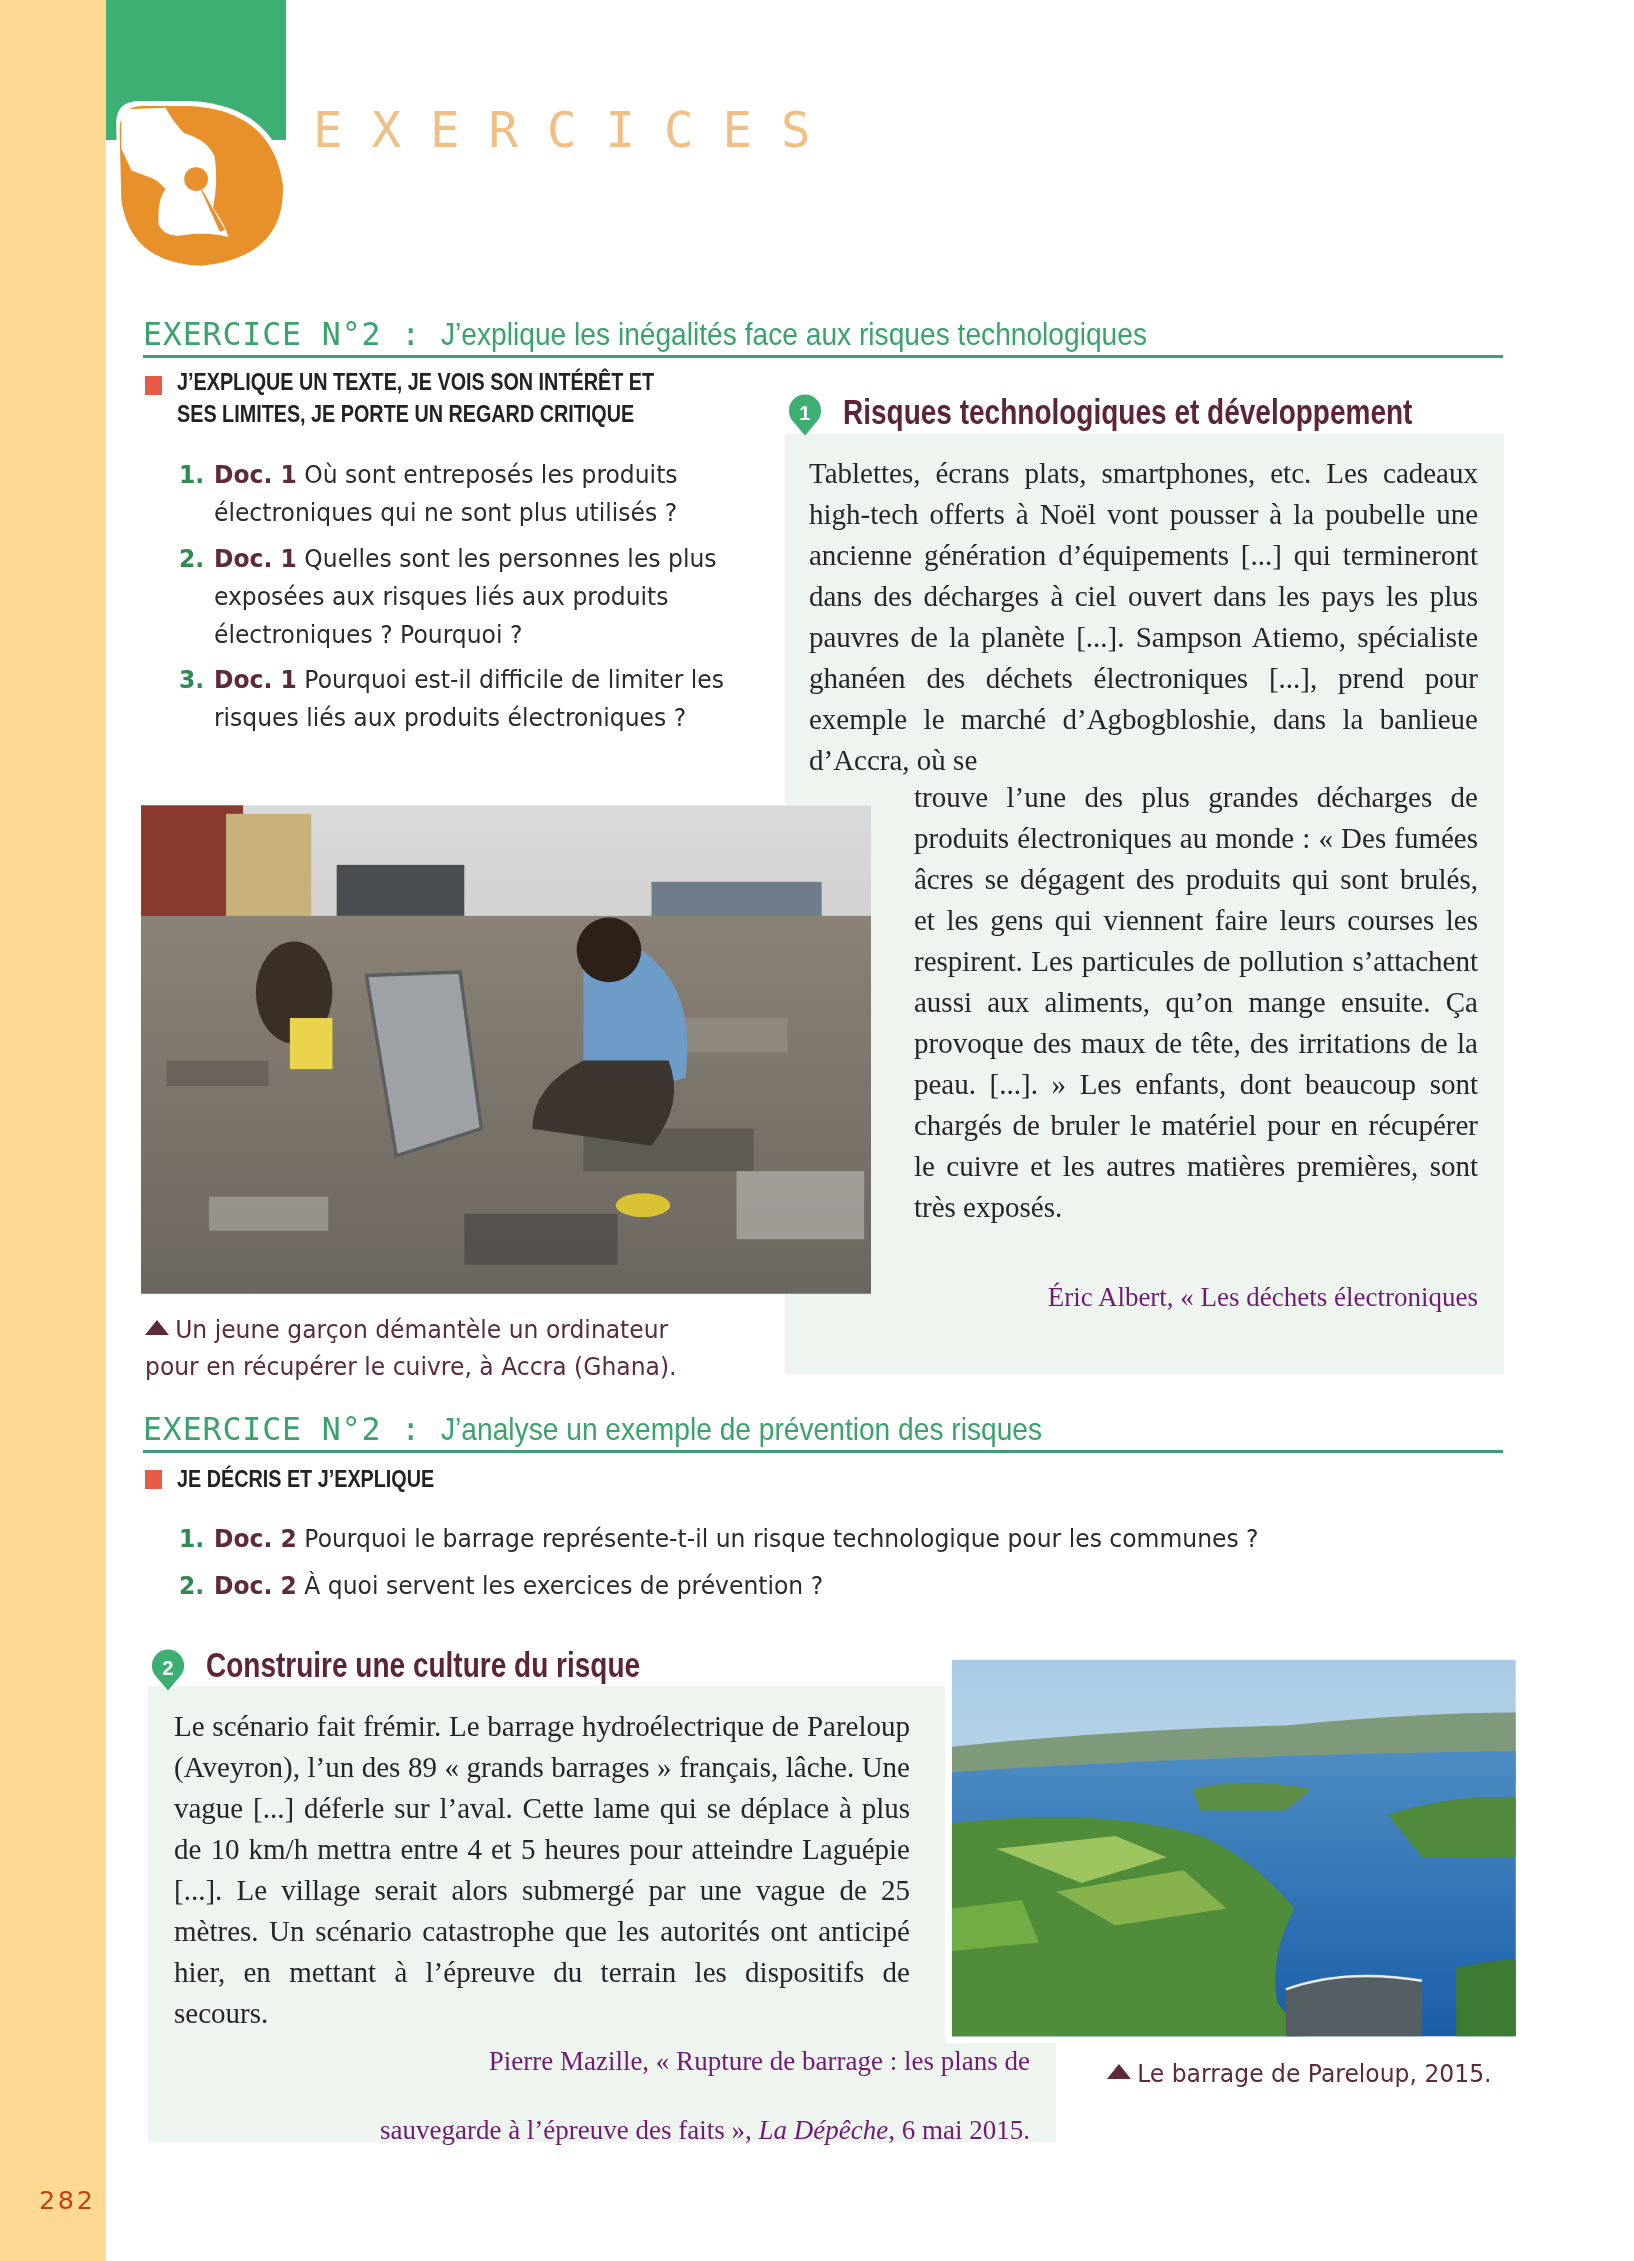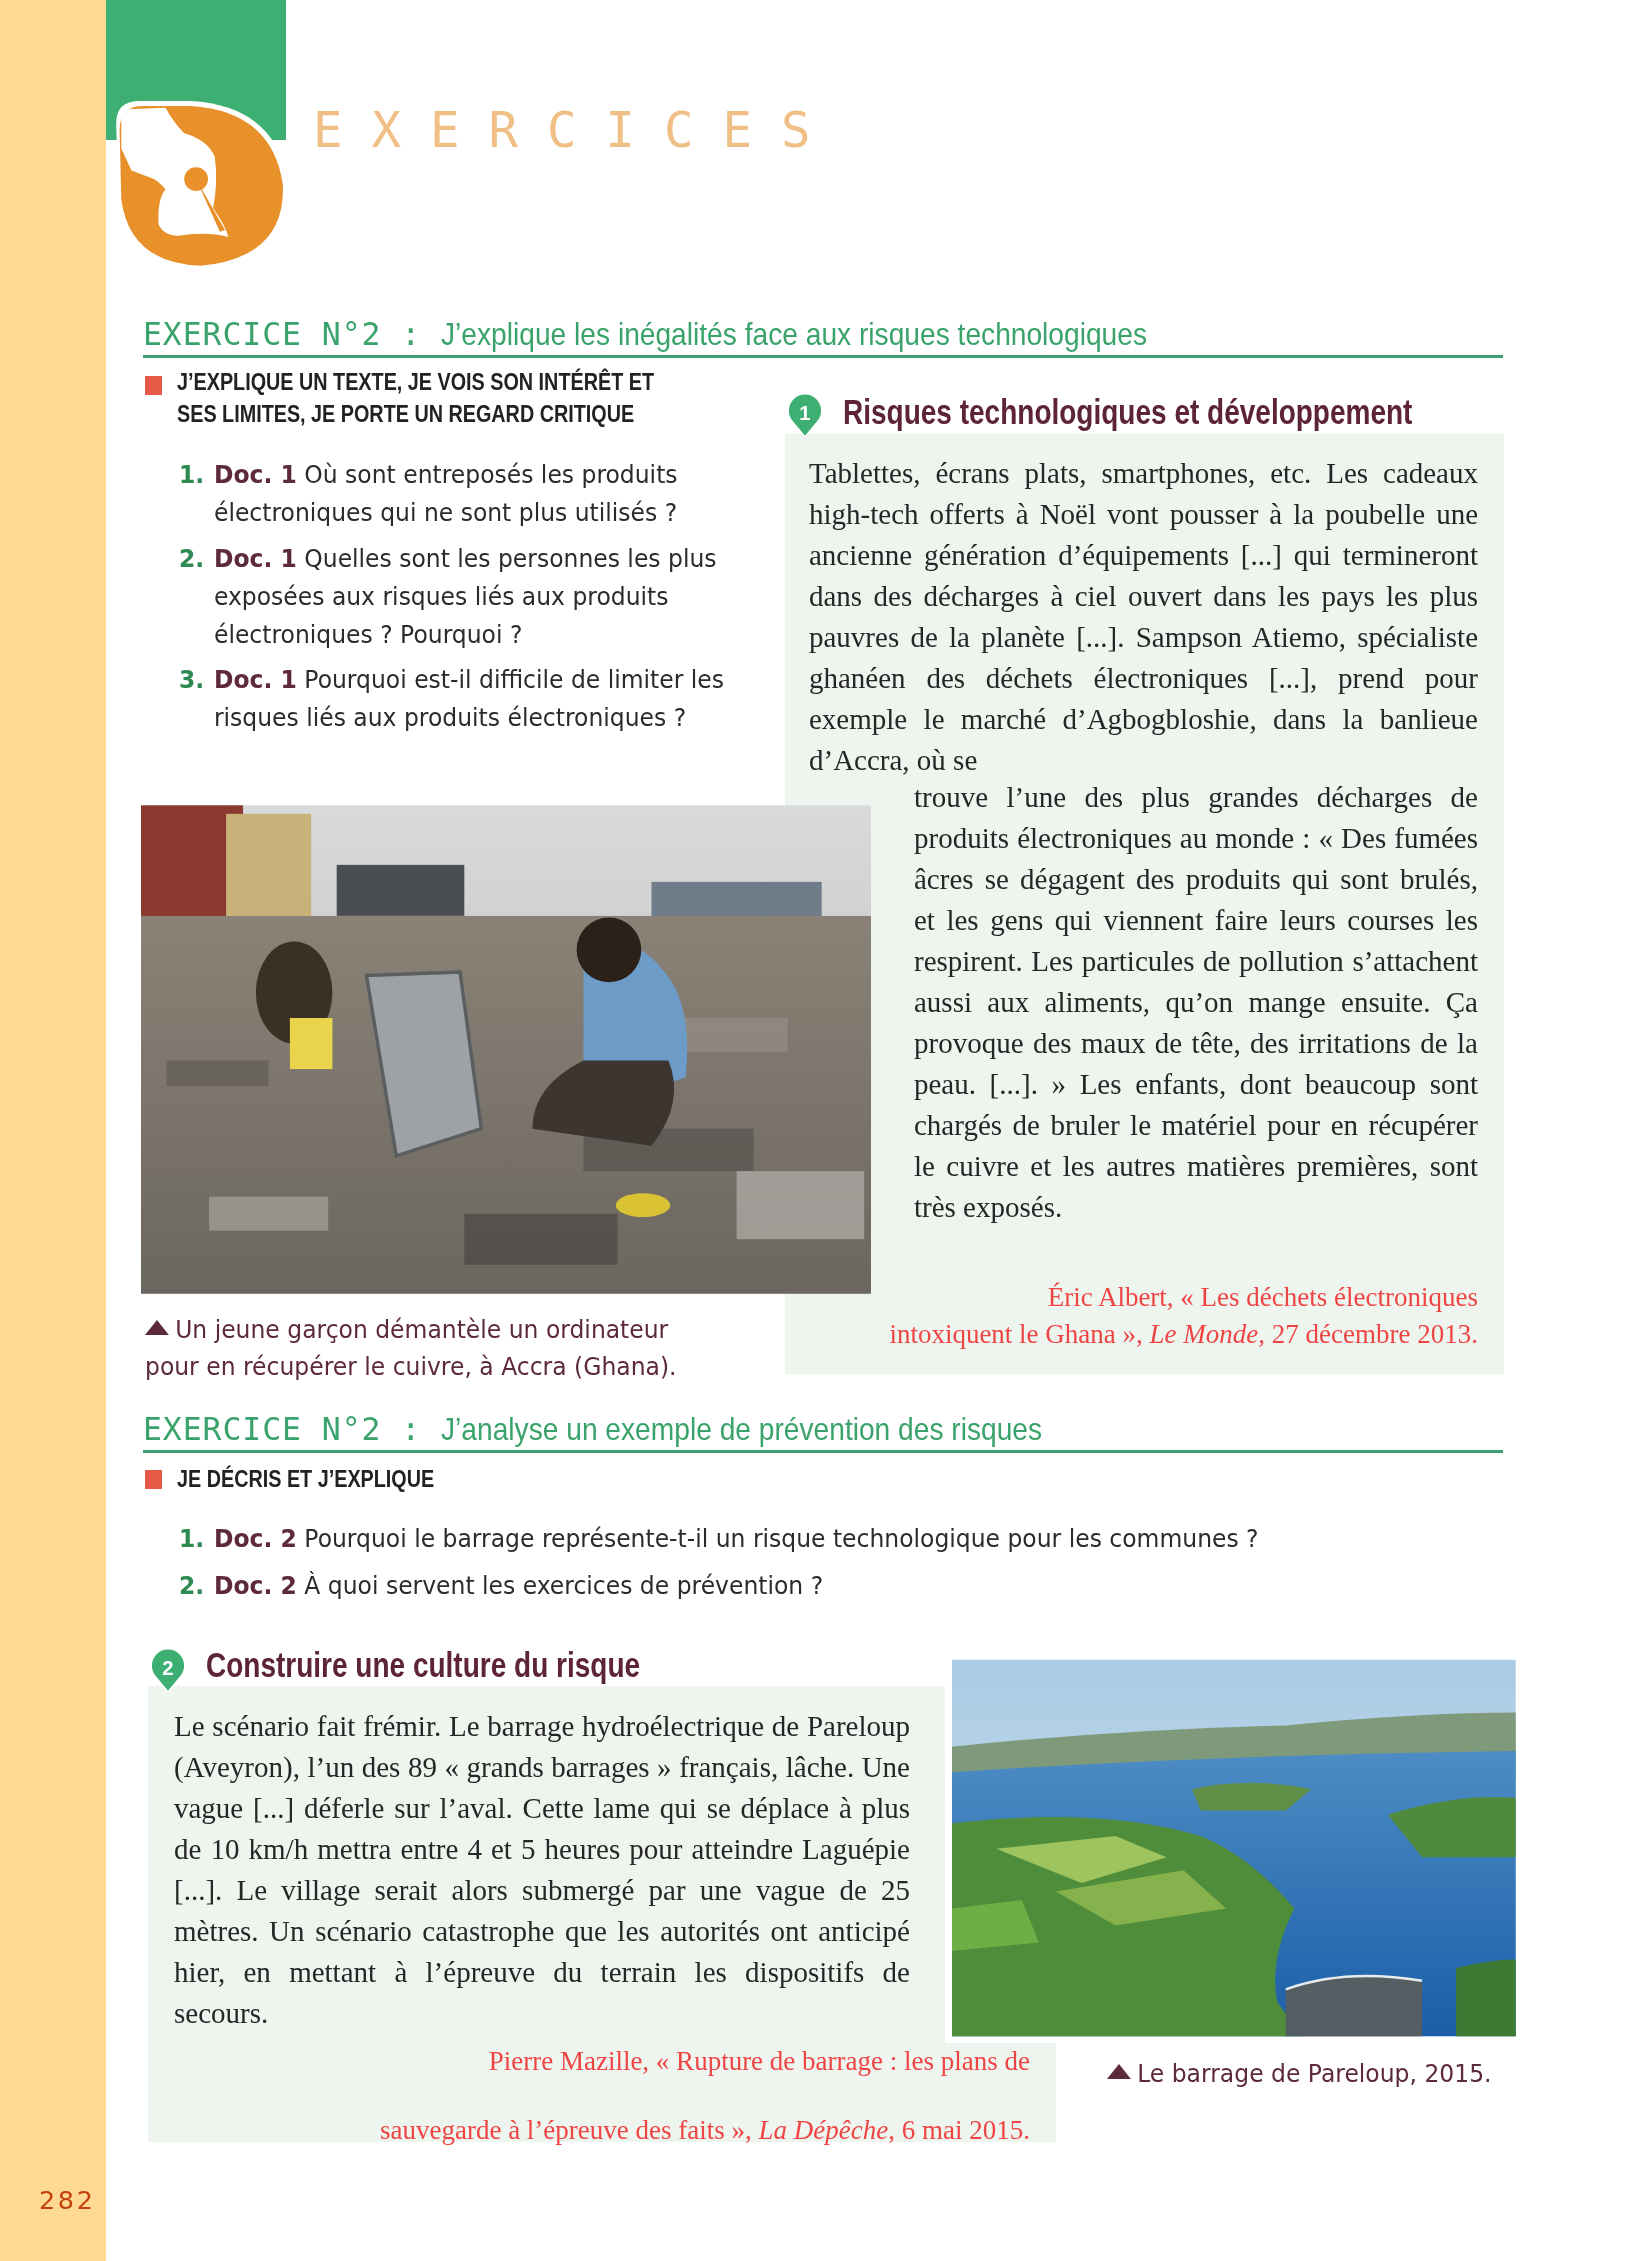--- a/index.html
+++ b/index.html
@@ -23,21 +23,21 @@
   .q-list { font-family:"DejaVu Sans", sans-serif; font-size:25.5px; line-height:38px; color:#2b2b2b; }
   .q-item { position:relative; padding-left:38px; margin-bottom:7.7px; transform:scaleX(0.92); transform-origin:left; }
   .q-num { position:absolute; left:0; color:#2e8a52; font-weight:bold; }
   .q-doc { color:#5e2a3b; font-weight:bold; }
 
   .doc-box { background:#eef5ef; }
   .doc-title { font-family:"Liberation Sans", sans-serif; font-weight:bold; font-size:35px; color:#5c2436;
                transform:scaleX(0.8); transform-origin:left; white-space:nowrap; line-height:43px; }
   .pin { width:36px; height:44px; }
   .serif-text { font-family:"Liberation Serif", serif; font-size:29px; line-height:41px; color:#262626; text-align:justify; }
-  .cite { font-family:"Liberation Serif", serif; font-size:27px; line-height:37px; color:#ef4444; text-align:right; }
+  .cite { font-family:"Liberation Serif", serif; font-size:27px; line-height:37px; color:#701a75; text-align:right; }
   .caption { font-family:"DejaVu Sans", sans-serif; font-size:25.5px; line-height:37px; color:#5c2a3a; transform:scaleX(0.92); transform-origin:left; white-space:nowrap; }
   .tri { display:inline-block; width:0; height:0; border-left:13.6px solid transparent; border-right:13.6px solid transparent;
          border-bottom:15.3px solid #5c2a3a; margin-right:6.8px; vertical-align:3.4px; }
   .photo { overflow:hidden; }
   .page-num { left:39px; top:2185px; font-family:"DejaVu Sans", sans-serif; font-size:25.5px; color:#c2410c; letter-spacing:2.6px; }
 </style>
 </head>
 <body>
 
 <div class="abs margin-band"></div>
@@ -87,21 +87,20 @@
   <svg width="36" height="44" viewBox="0 0 42 52">
     <path d="M21,52 L6,34 A20,20 0 1,1 36,34 Z" fill="#3daf72" stroke="#ffffff" stroke-width="2"></path>
     <text x="21" y="32" text-anchor="middle" font-family="Liberation Sans, sans-serif" font-weight="bold" font-size="24" fill="#ffffff">1</text>
   </svg>
 </div>
 <div class="abs doc-title" style="left:843px; top:390px;">Risques technologiques et développement</div>
 <div class="abs serif-text" style="left:809px; top:453px; width:669px;">Tablettes, écrans plats, smartphones, etc. Les cadeaux high-tech offerts à Noël vont pousser à la poubelle une ancienne génération d’équipements [...] qui termineront dans des décharges à ciel ouvert dans les pays les plus pauvres de la planète [...]. Sampson Atiemo, spécialiste ghanéen des déchets électroniques [...], prend pour exemple le marché d’Agbogbloshie, dans la banlieue d’Accra, où se</div>
 <div class="abs serif-text" style="left:914px; top:777px; width:564px;">trouve l’une des plus grandes décharges de produits électroniques au monde : « Des fumées âcres se dégagent des produits qui sont brulés, et les gens qui viennent faire leurs courses les respirent. Les particules de pollution s’attachent aussi aux aliments, qu’on mange ensuite. Ça provoque des maux de tête, des irritations de la peau. [...]. » Les enfants, dont beaucoup sont chargés de bruler le matériel pour en récupérer le cuivre et les autres matières premières, sont très exposés.</div>
 <div class="abs cite" style="left:800px; top:1279px; width:678px;">
   <div>Éric Albert, « Les déchets électroniques</div>
-  <div><span>intoxiquent le Ghana », </span><i>Le Monde</i><span>, 27 décembre 2013.</span></div>
 </div>
 
 <div class="abs photo" style="left:141px; top:805px; width:730px; height:489px; background:#ffffff;">
   <svg width="730" height="489" viewBox="0 0 858 574" aria-label="Un jeune garçon démantèle un ordinateur dans une décharge">
     <defs>
       <linearGradient id="sky1" x1="0" y1="0" x2="0" y2="1">
           <stop offset="0" stop-color="#d9dadb"></stop>
           <stop offset="1" stop-color="#b8b4ad"></stop>
         </linearGradient>
       <linearGradient id="ground1" x1="0" y1="0" x2="0" y2="1">

